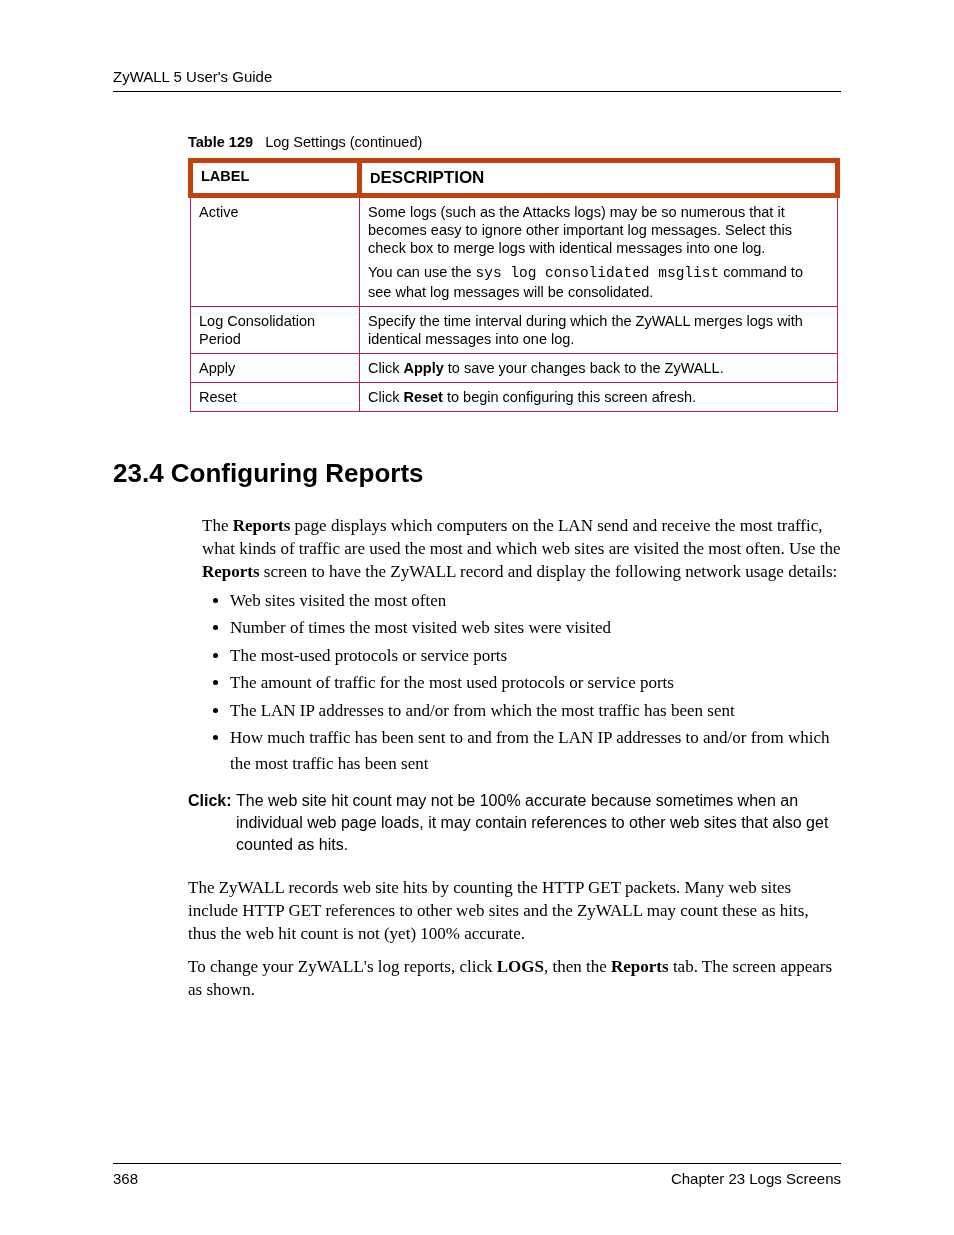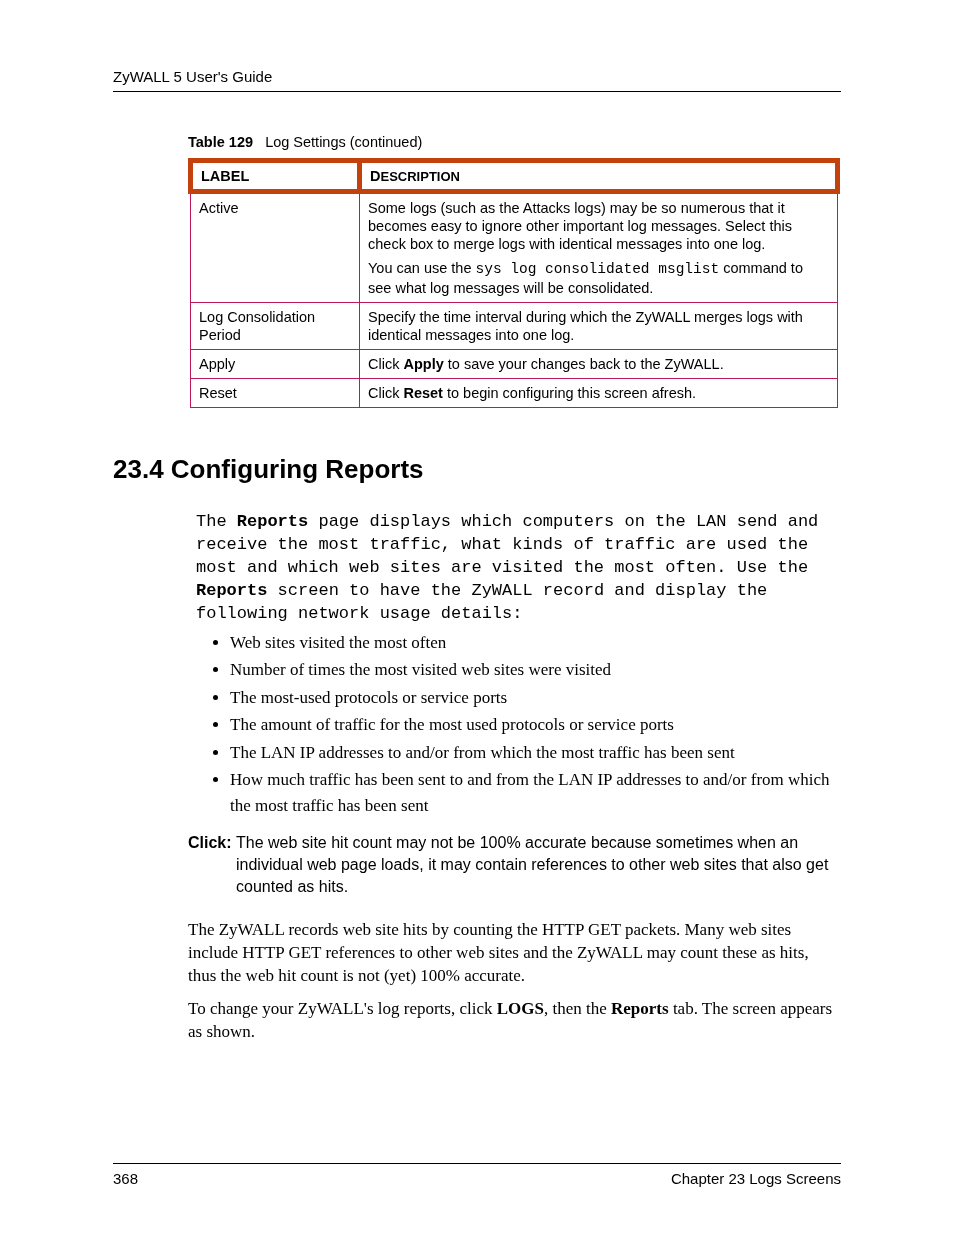--- a/index.html
+++ b/index.html
@@ -62,22 +62,22 @@
     font-weight: bold;
     font-size: 26px;
     margin: 46px 0 26px 0;
   }
   .body-block {
     margin-left: 75px;
   }
   p.body {
     font-size: 17px;
     line-height: 1.35;
-    margin: 0 0 4px 8px;
-    font-family: Liberation Mono, monospace;
+    margin: 0 0 4px 14px;
+    font-family: Liberation Serif, serif;
   }
   ul.bullets {
     font-size: 17px;
     line-height: 1.5;
     margin: 4px 0 14px 0;
     padding-left: 42px;
     font-family: "Times New Roman", Times, serif;
   }
   ul.bullets li {
     margin-bottom: 2px;
@@ -116,21 +116,21 @@
   <div class="running-header">ZyWALL 5 User's Guide</div>
 
   <div class="table-block">
     <div class="table-caption">
       <span class="tbl-num">Table 129</span>&nbsp;&nbsp;&nbsp;<span>Log Settings (continued)</span>
     </div>
     <table class="desc">
       <tbody>
           <tr>
         <th class="label-col">LABEL</th>
-        <th>D<span style="font-size:13px;">ESCRIPTION</span></th>
+        <th>D<span style="font-size:17px;">ESCRIPTION</span></th>
       </tr>
       <tr>
         <td>Active</td>
         <td>
           <span>Some logs (such as the Attacks logs) may be so numerous that it becomes easy to ignore other important log messages. Select this check box to merge logs with identical messages into one log.</span>
           <span class="row-gap"></span>
           <span>You can use the </span><span class="mono">sys log consolidated msglist</span><span> command to see what log messages will be consolidated.</span>
         </td>
       </tr>
       <tr>

